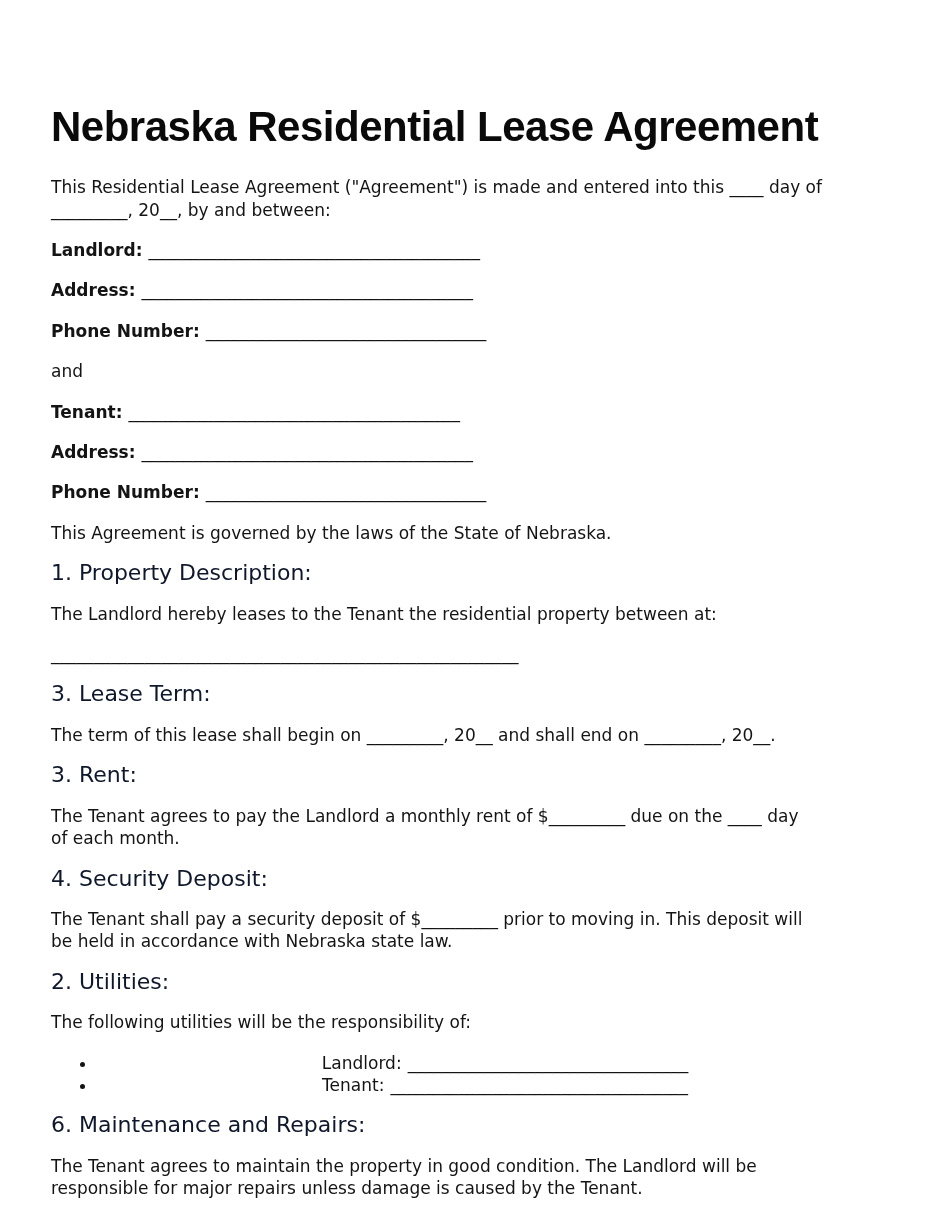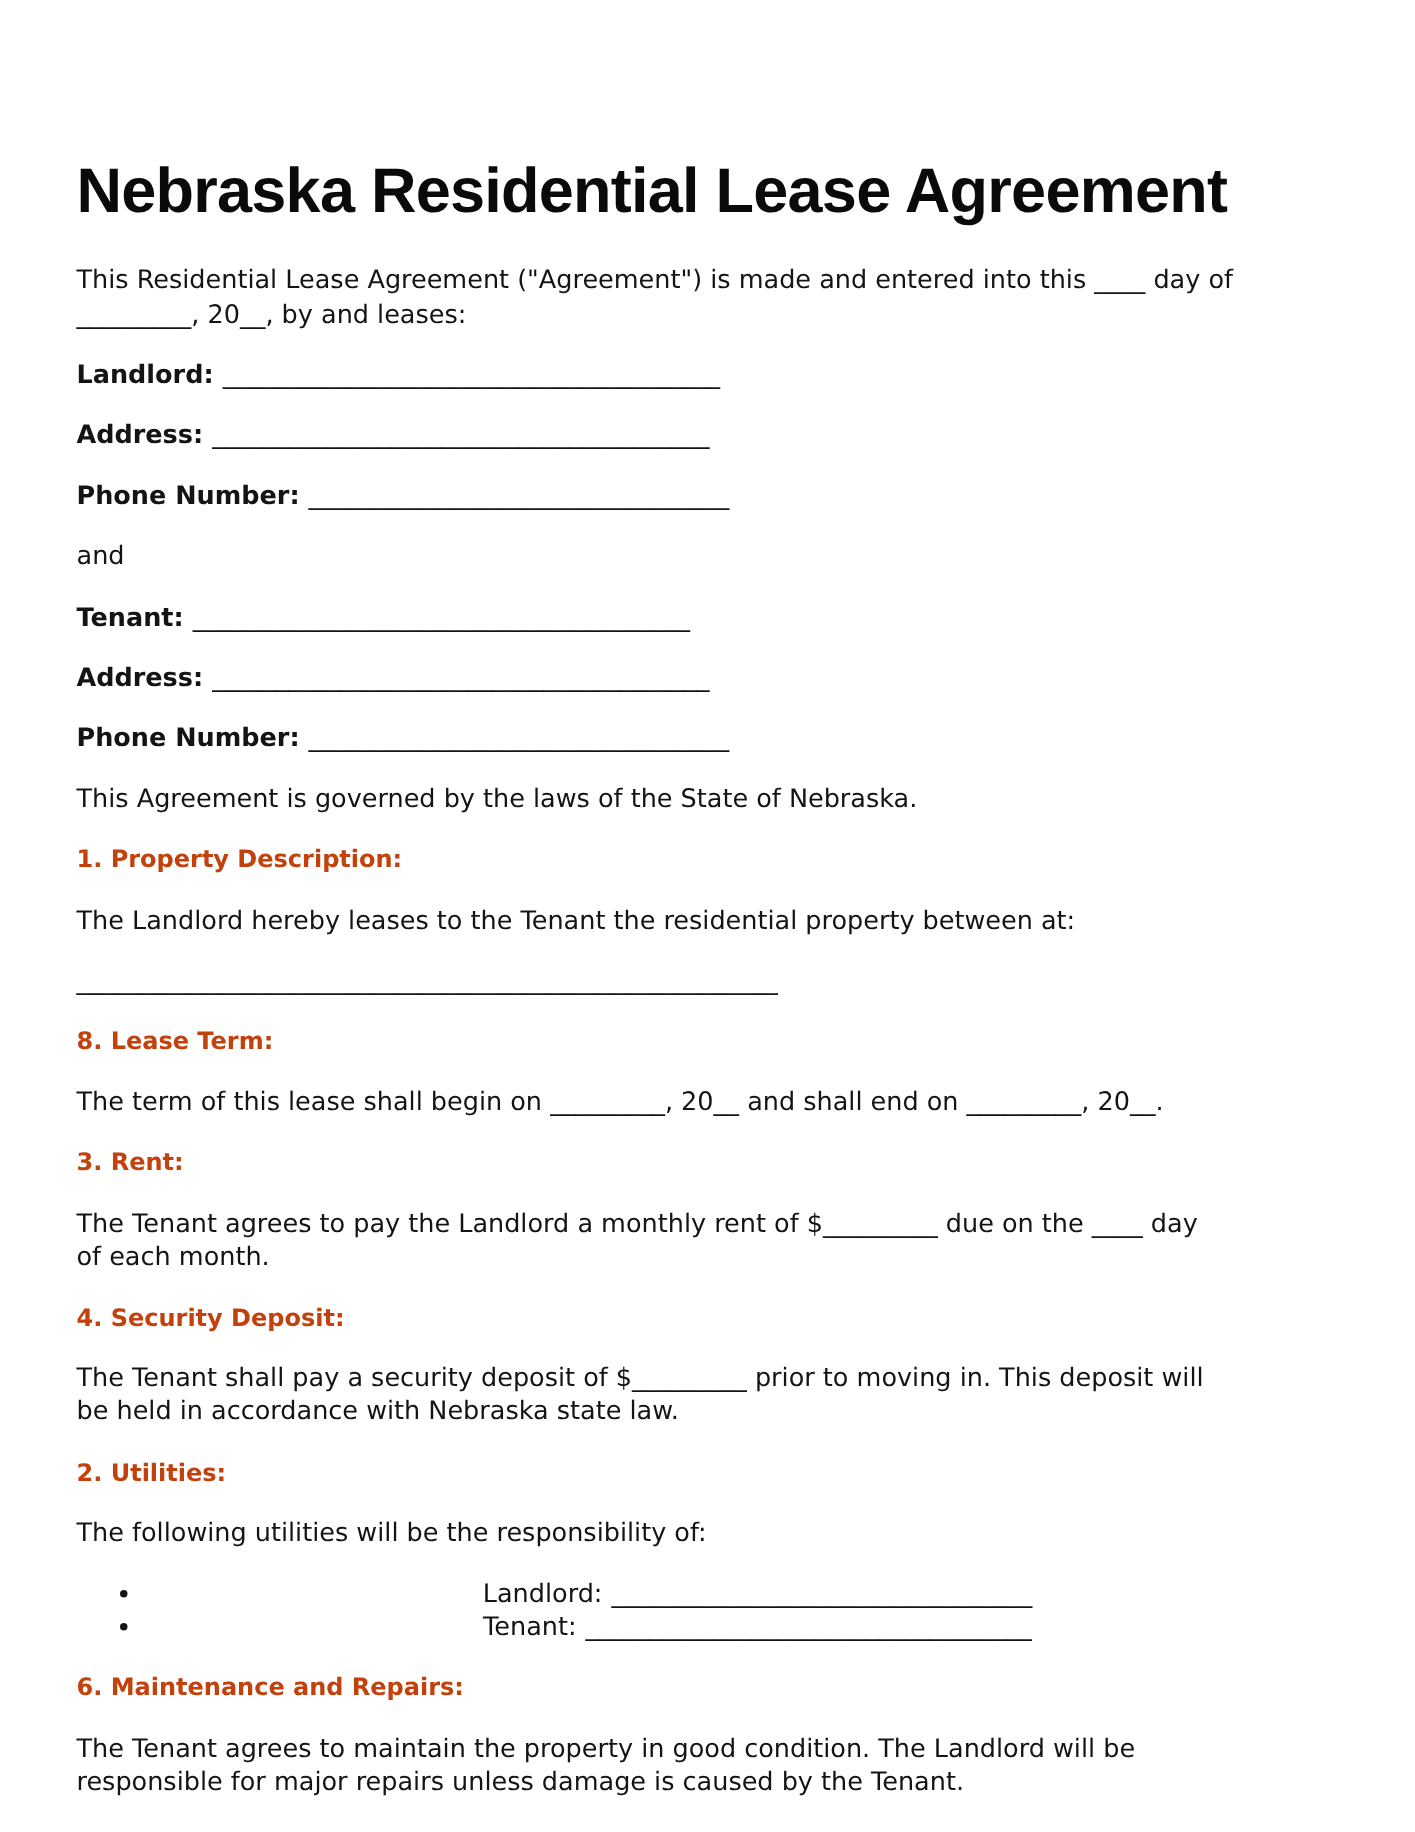--- a/index.html
+++ b/index.html
@@ -27,25 +27,25 @@
     margin: 0 0 26px 0;
     color: #0a0a0a;
     white-space: nowrap;
   }
   .para, .field {
     margin: 18px 0;
     line-height: 22.4px;
     white-space: pre-line;
   }
   h2.sec-heading {
-    font-size: 16px;
-    font-weight: bold;
+    font-size: 22px;
+    font-weight: normal;
     line-height: 22.4px;
     margin: 18px 0;
-    color: #c2410c;
+    color: #0f172a;
   }
   .field strong { font-weight: bold; }
   .field .blank, li .blank { margin-left: 6px; }
   .blank { white-space: nowrap; }
   ul.util-list {
     margin: 18px 0;
     padding-left: 46px;
     list-style-type: disc;
     text-align: center;
   }
@@ -69,21 +69,21 @@
   }
 </style>
 </head>
 <body>
 
 <div class="page">
 
   <h1 class="doc-title">Nebraska Residential Lease Agreement</h1>
 
   <p class="para">This Residential Lease Agreement ("Agreement") is made and entered into this ____ day of
-_________, 20__, by and leases:</p>
+_________, 20__, by and between:</p>
 
   <p class="field"><strong>Landlord:</strong><span class="blank">_______________________________________</span></p>
 
   <p class="field"><strong>Address:</strong><span class="blank">_______________________________________</span></p>
 
   <p class="field"><strong>Phone Number:</strong><span class="blank">_________________________________</span></p>
 
   <p class="para">and</p>
 
   <p class="field"><strong>Tenant:</strong><span class="blank">_______________________________________</span></p>
@@ -94,21 +94,21 @@
 
   <p class="para">This Agreement is governed by the laws of the State of Nebraska.</p>
 
   <section>
     <h2 class="sec-heading">1. Property Description:</h2>
     <p class="para">The Landlord hereby leases to the Tenant the residential property between at:</p>
     <p class="blank-line"><span class="blank">_______________________________________________________</span></p>
   </section>
 
   <section>
-    <h2 class="sec-heading">8. Lease Term:</h2>
+    <h2 class="sec-heading">3. Lease Term:</h2>
     <p class="para">The term of this lease shall begin on _________, 20__ and shall end on _________, 20__.</p>
   </section>
 
   <section>
     <h2 class="sec-heading">3. Rent:</h2>
     <p class="para">The Tenant agrees to pay the Landlord a monthly rent of $_________ due on the ____ day
 of each month.</p>
   </section>
 
   <section>

